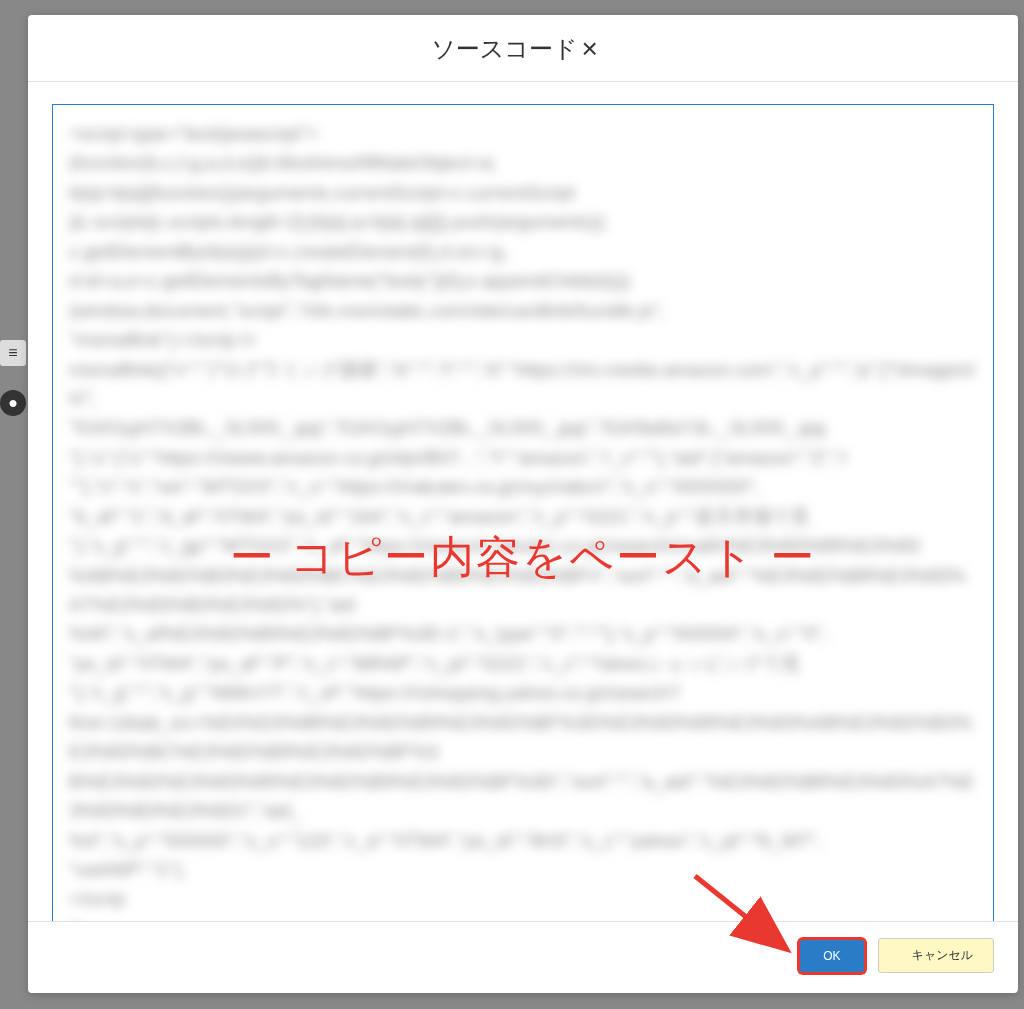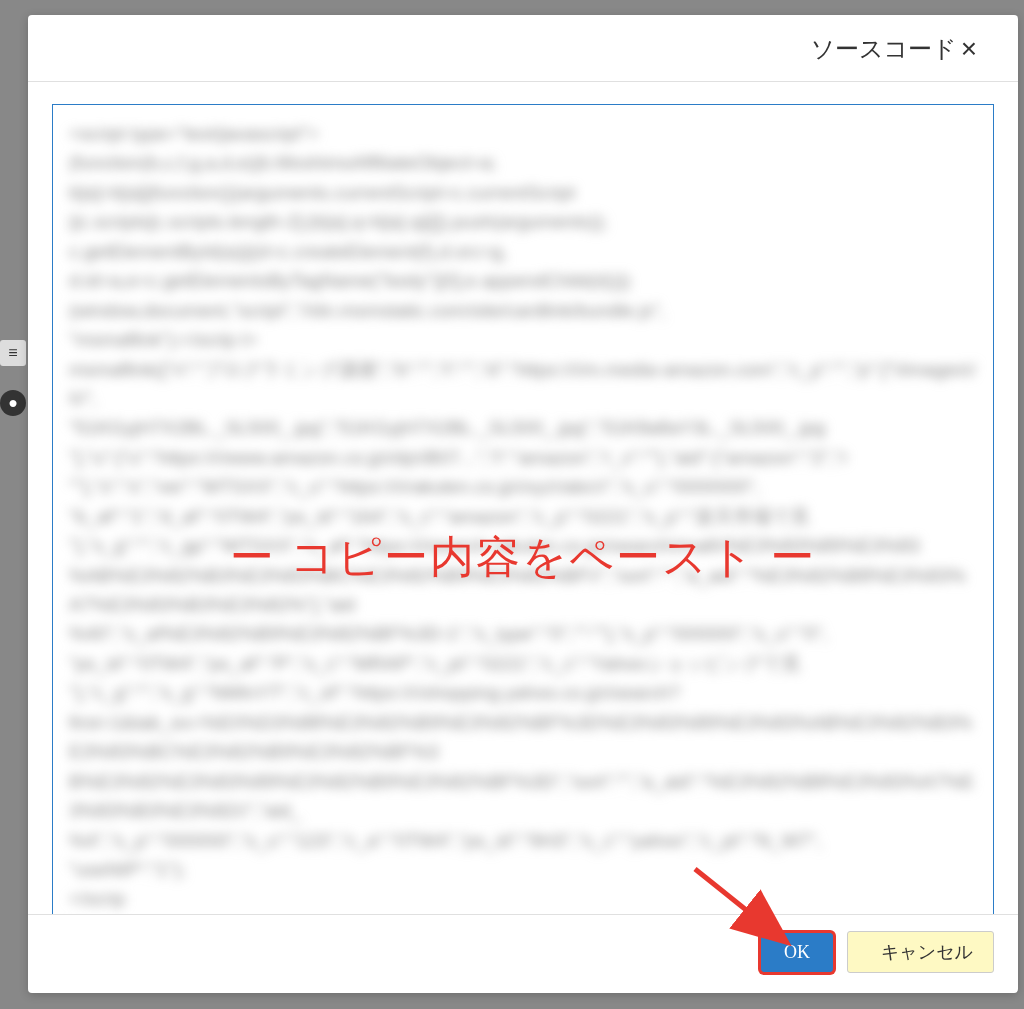--- a/index.html
+++ b/index.html
@@ -32,21 +32,21 @@
       background: #fff;
       border-radius: 4px;
       display: flex;
       flex-direction: column;
       box-shadow: 0 2px 10px rgba(0,0,0,0.2);
     }
 
     .dialog-header {
       display: flex;
       align-items: center;
-      justify-content: flex-end;
+      justify-content: center;
       padding: 18px 37px 16px 24px;
       border-bottom: 1px solid #e0e0e0;
     }
 
     .dialog-title {
       font-size: 24px;
       font-weight: 500;
       color: #333;
     }
 
@@ -104,26 +104,25 @@
       display: flex;
       justify-content: flex-end;
       align-items: center;
       gap: 14px;
       padding: 16px 24px 20px 24px;
       border-top: 1px solid #e0e0e0;
       position: relative;
     }
 
     .btn {
-      font-size: 18px;
+      font-size: 12px;
       padding: 8px 20px;
       border-radius: 3px;
       cursor: pointer;
       border: 1px solid #ccc;
-      font-family: Liberation Serif, serif;
     }
 
     .btn-ok {
       background: #2b7cc7;
       color: #fff;
       border: 1px solid #2b7cc7;
       font-weight: 500;
       padding: 8px 22px;
       box-shadow: 0 0 0 3px #e8382f;
     }

